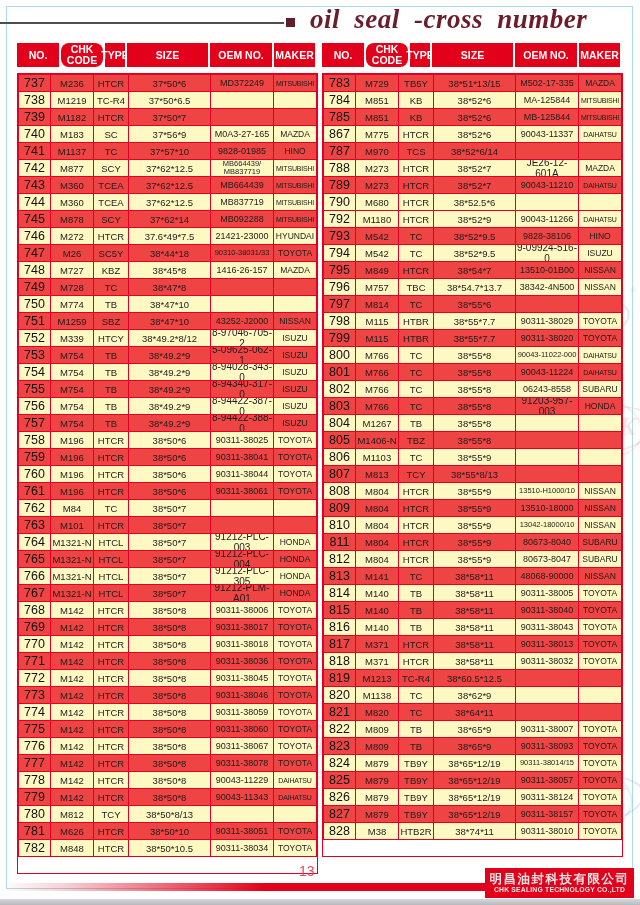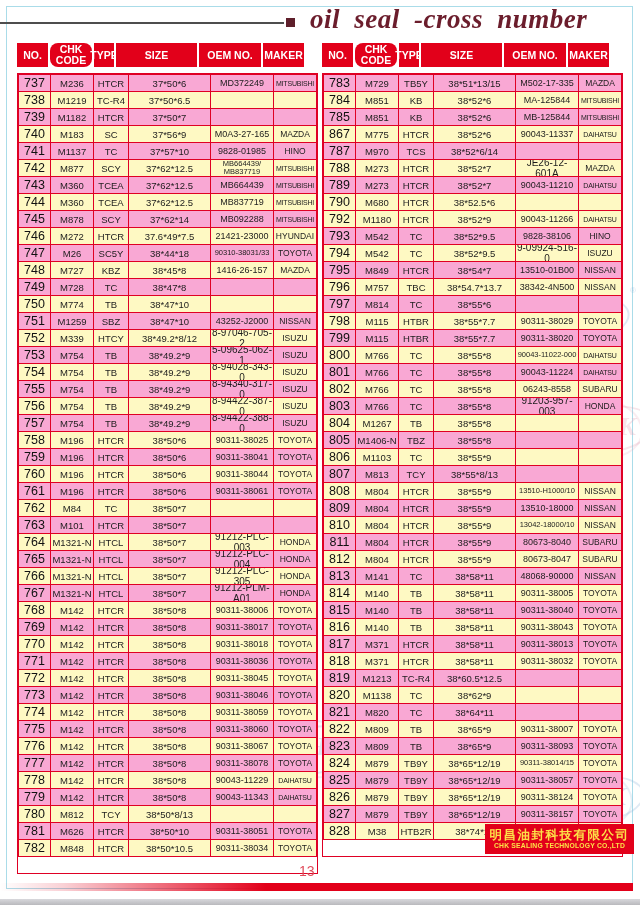--- a/index.html
+++ b/index.html
@@ -50,53 +50,53 @@
     font-size:10.5px;line-height:11px;
     display:flex;align-items:center;justify-content:center;text-align:center;
     box-sizing:border-box;
   }
   .tbody{border:1px solid #df0024;background:#ffffff;}
   .trow{
     display:flex;height:18px;box-sizing:border-box;
     border:1px solid #df0024;margin-bottom:-1px;
   }
   .trow:last-child{margin-bottom:16px;}
-  .trow.pink{background:#f9a8d4;}
+  .trow.pink{background:#ef4444;}
   .trow.white{background:#fef9c3;}
   .cell{
     box-sizing:border-box;border-right:1px solid #df0024;
     display:flex;align-items:center;justify-content:center;text-align:center;
     color:#1c1c1c;overflow:hidden;
   }
   .cell:last-child{border-right:none;}
   
   .c-no{width:32px;font-size:12.5px;color:#111;}
   .c-code{width:43px;font-size:9.5px;}
   .c-type{width:35px;font-size:9.5px;}
   .c-size{width:82px;font-size:9.5px;}
   .c-oem{width:63px;font-size:9px;}
   .c-oem.sm{font-size:10px;}
   .c-oem.xs{font-size:7.5px;line-height:8px;}
   .c-maker{width:42px;font-size:8.5px;}
   .c-maker.condensed{font-size:7px;letter-spacing:-0.2px;}
   
-  .h-no{width:31px;}.h-code{width:42px;border-radius:8px;}.h-type{width:20px;}
+  .h-no{width:42px;}.h-code{width:42px;border-radius:8px;}.h-type{width:20px;}
   .h-size{width:81px;}.h-oem{width:62px;}.h-maker{width:41px;}
   
   .pagenum{
     position:absolute;left:299px;top:863px;width:40px;text-align:left;
     font-size:14px;color:#e04b5a;
   }
   .footer-bar{
     position:absolute;left:0;top:883px;width:633px;height:8px;
     background:linear-gradient(to right, rgba(226,0,26,0) 0%, rgba(226,0,26,.18) 10%, #e2001a 42%, #e2001a 100%);
   }
   .company{
-    position:absolute;left:485px;top:824px;width:149px;height:30px;
-    background:#e2001a;color:#fde047;text-align:center;
+    position:absolute;left:485px;top:868px;width:149px;height:30px;
+    background:#e2001a;color:#e5e5e5;text-align:center;
     display:flex;flex-direction:column;justify-content:center;box-sizing:border-box;
   }
   .company .cn{font-size:12.5px;font-weight:bold;letter-spacing:1.5px;line-height:14px;white-space:nowrap;}
   .company .en{font-size:6.8px;font-weight:bold;letter-spacing:0.2px;line-height:8px;white-space:nowrap;}
   .bottom-strip{
     position:absolute;left:0;top:899px;width:640px;height:6px;
     background:linear-gradient(to bottom,#d8d8dc,#b9b9bd);
   }
 </style>
 </head>

